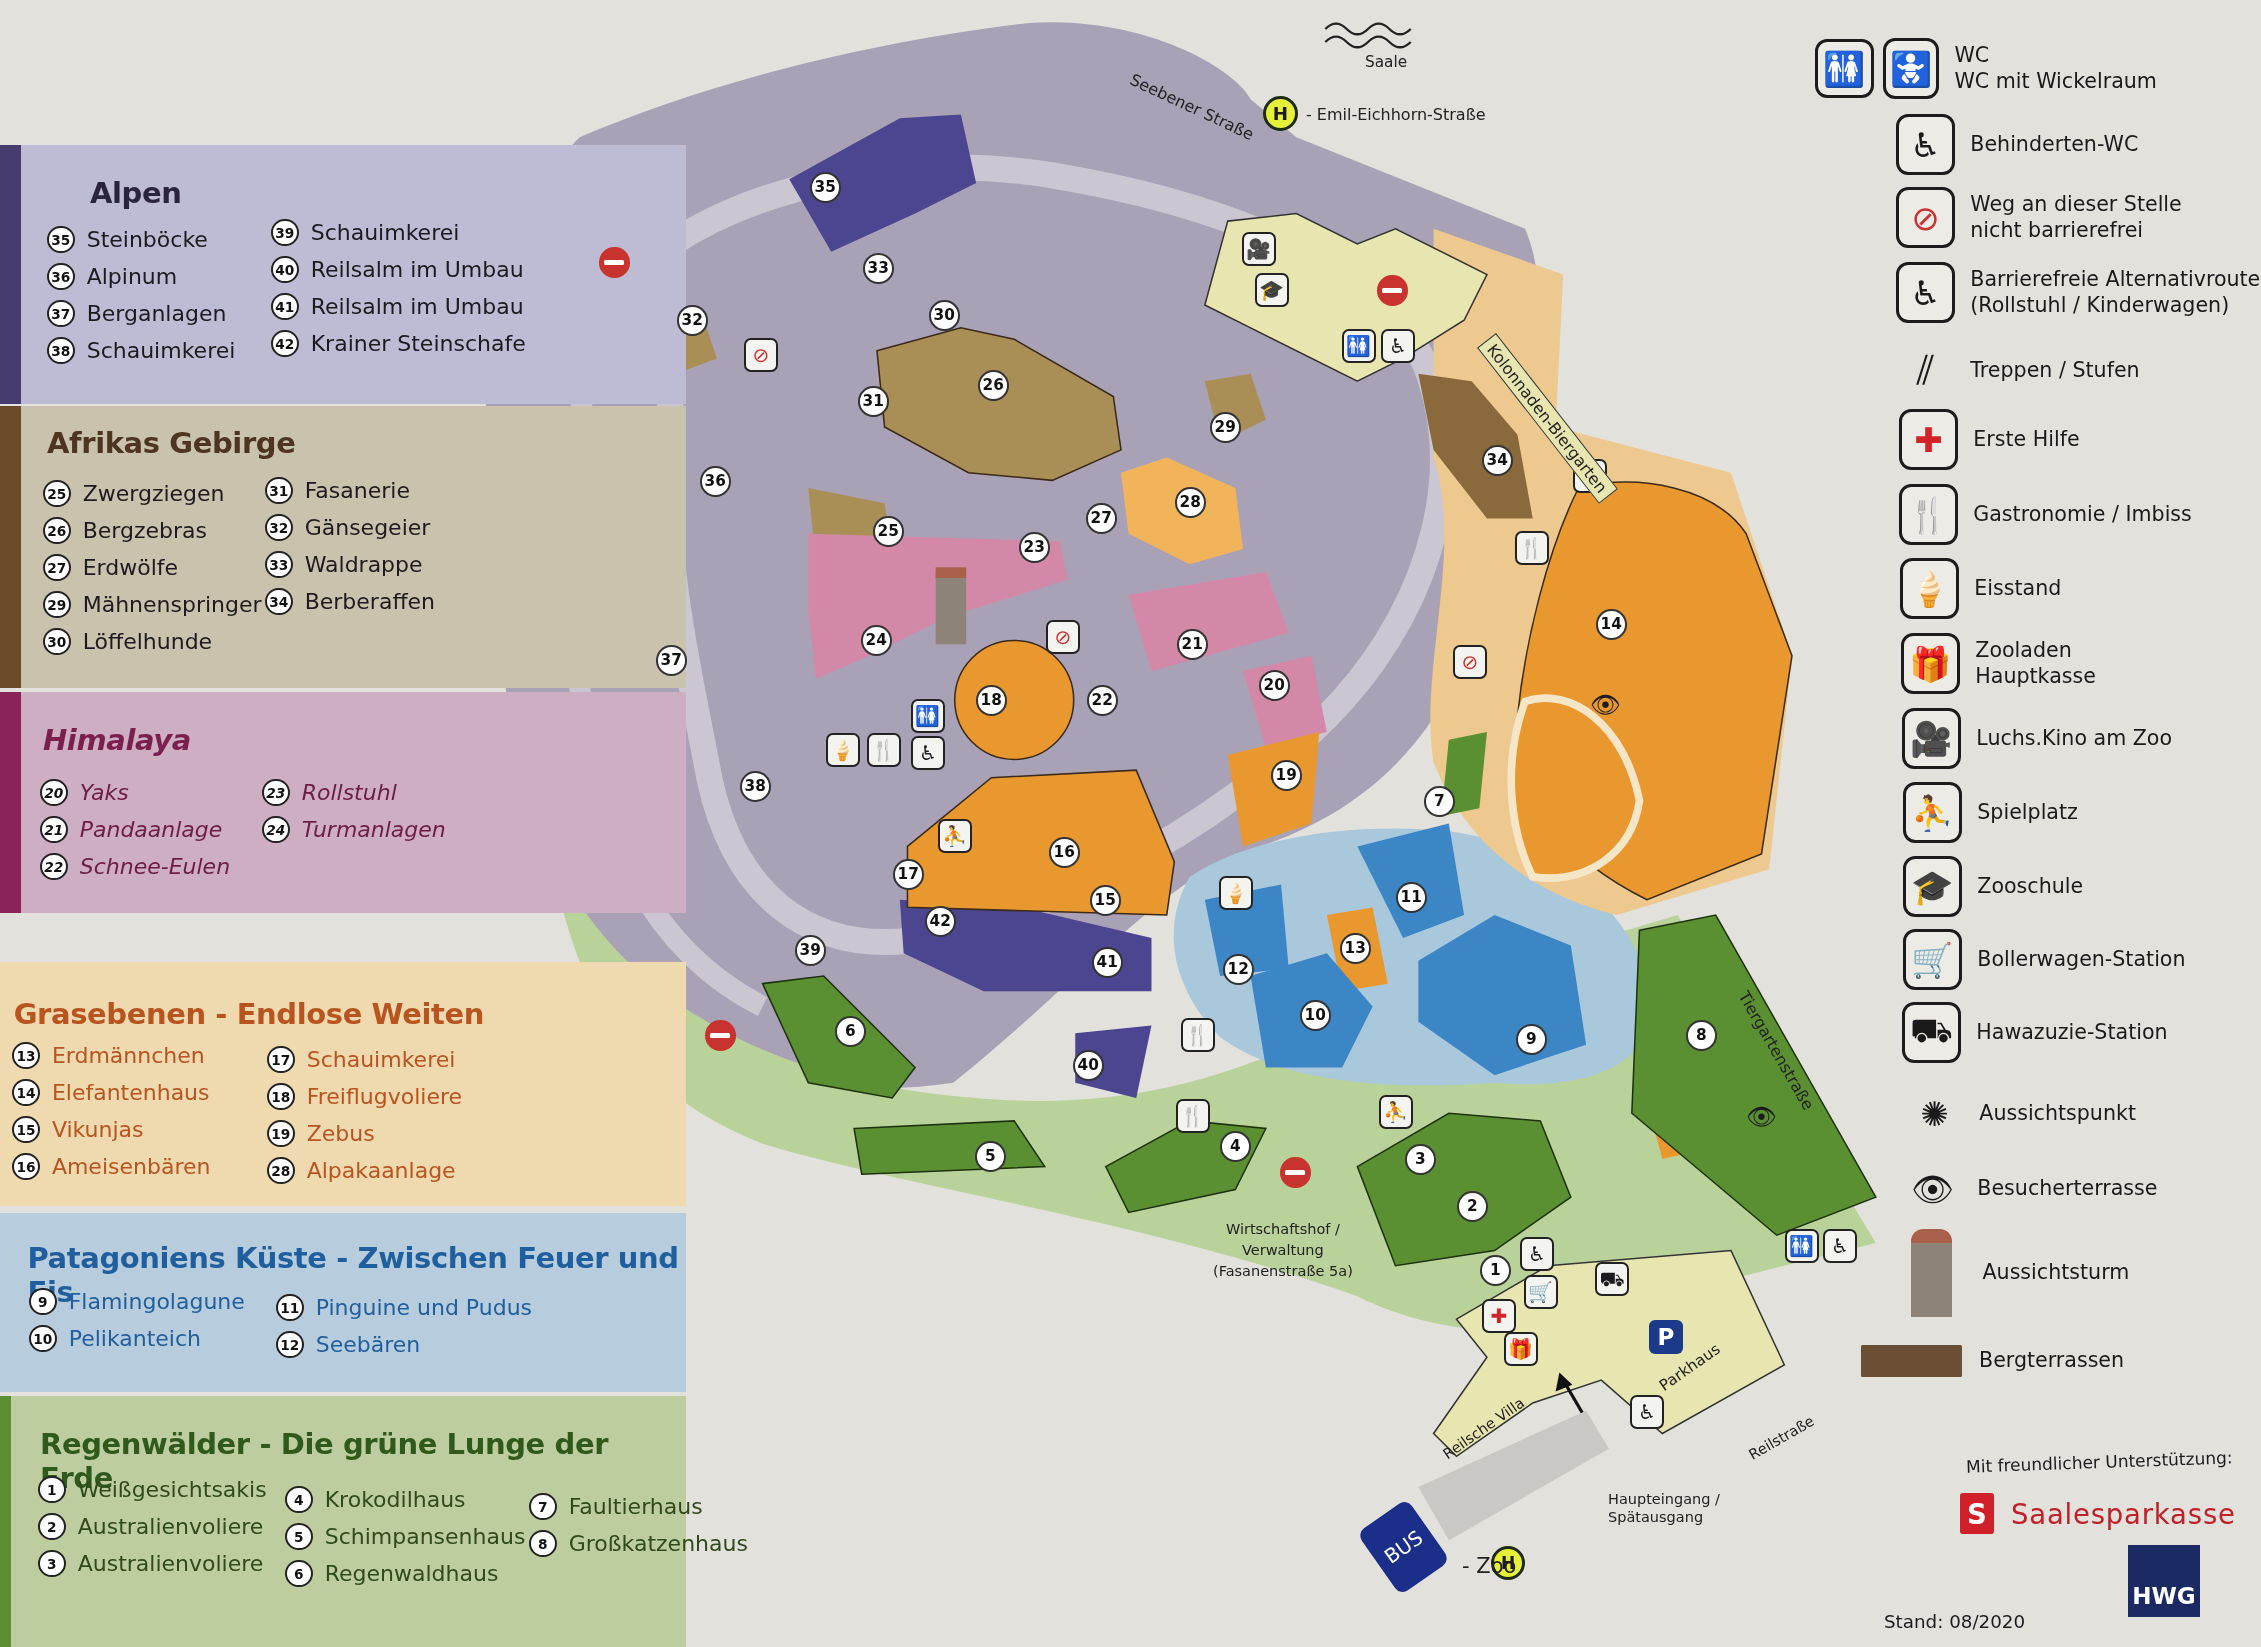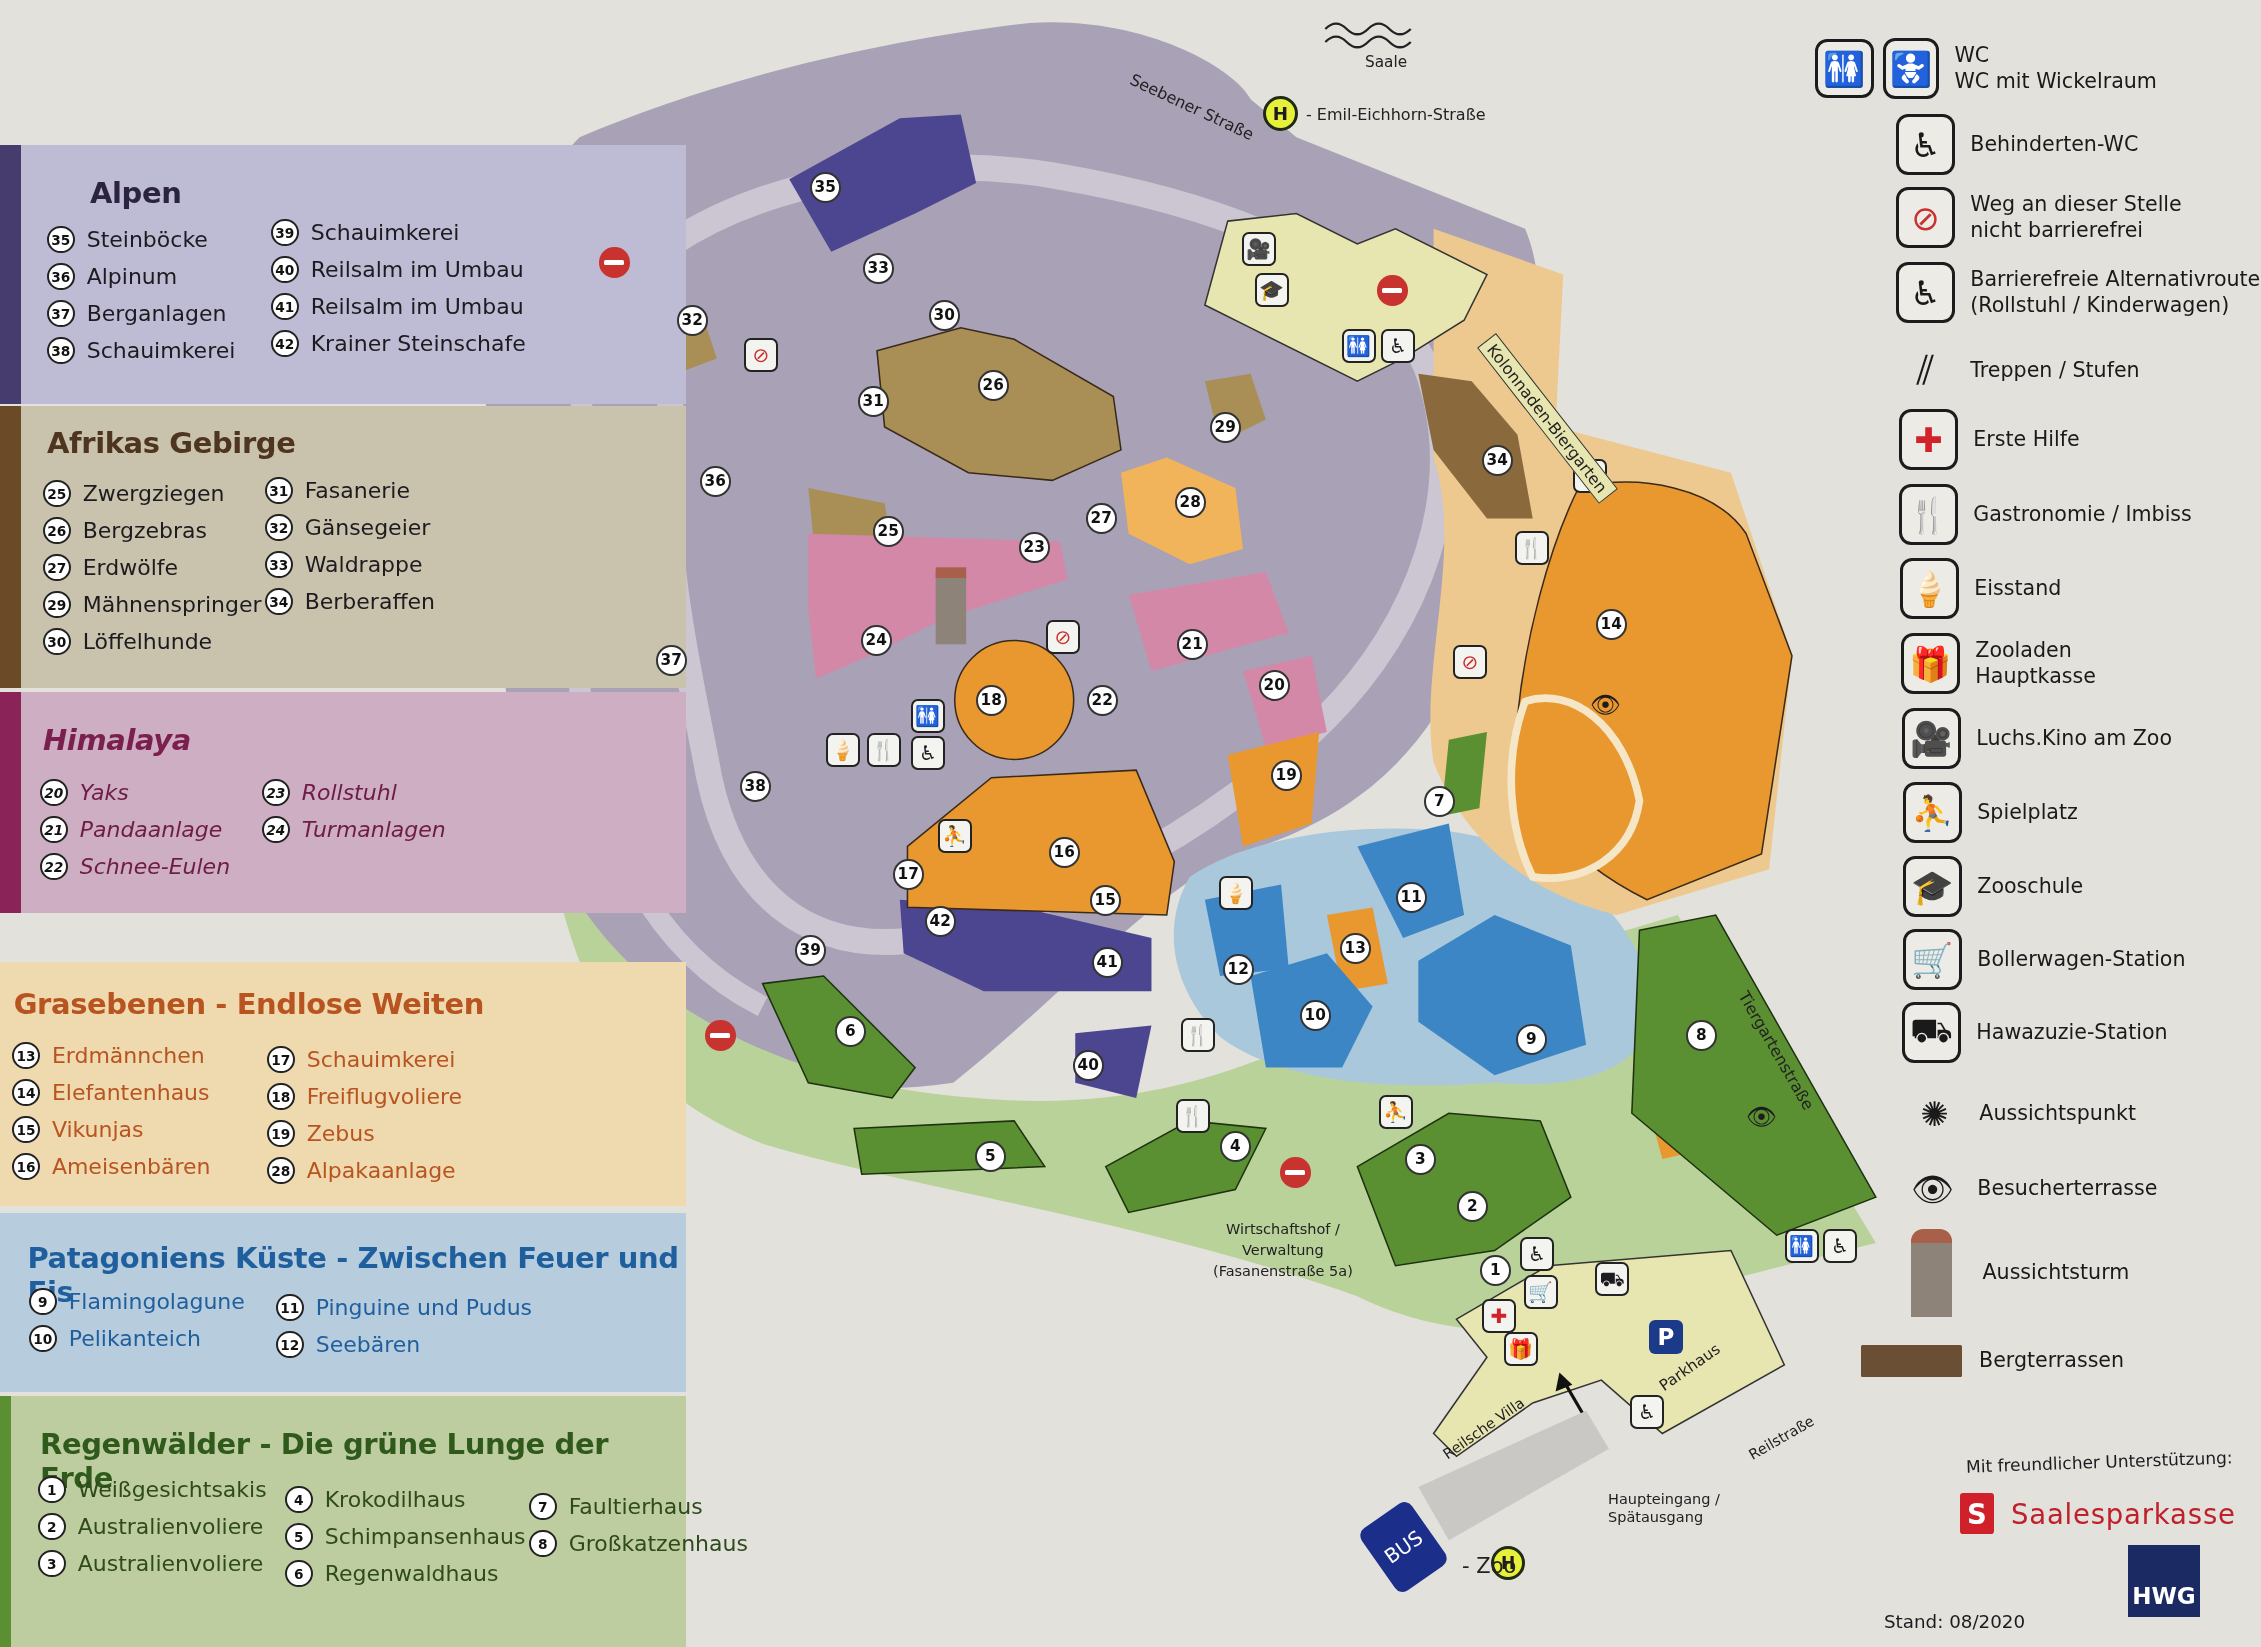--- a/index.html
+++ b/index.html
@@ -209,21 +209,21 @@
           <span style="color:#6e1c45">Rollstuhl</span>
         </div>
       <div class="item">
           <span class="num">24</span>
           <span style="color:#6e1c45">Turmanlagen</span>
         </div>
     </div>
   </div>
 
   <div class="band" style="top:962px;height:244px;background:#efd9ae;">
-    <h2 style="left:13.7px;top:25px;font-size:29px;color:#b85420;">Grasebenen - Endlose Weiten</h2>
+    <h2 style="left:13.7px;top:35px;font-size:29px;color:#b85420;">Grasebenen - Endlose Weiten</h2>
     <div class="items" style="left:12.2px;top:75px">
       <div class="item">
           <span class="num">13</span>
           <span style="color:#b85420">Erdmännchen</span>
         </div>
       <div class="item">
           <span class="num">14</span>
           <span style="color:#b85420">Elefantenhaus</span>
         </div>
       <div class="item">

